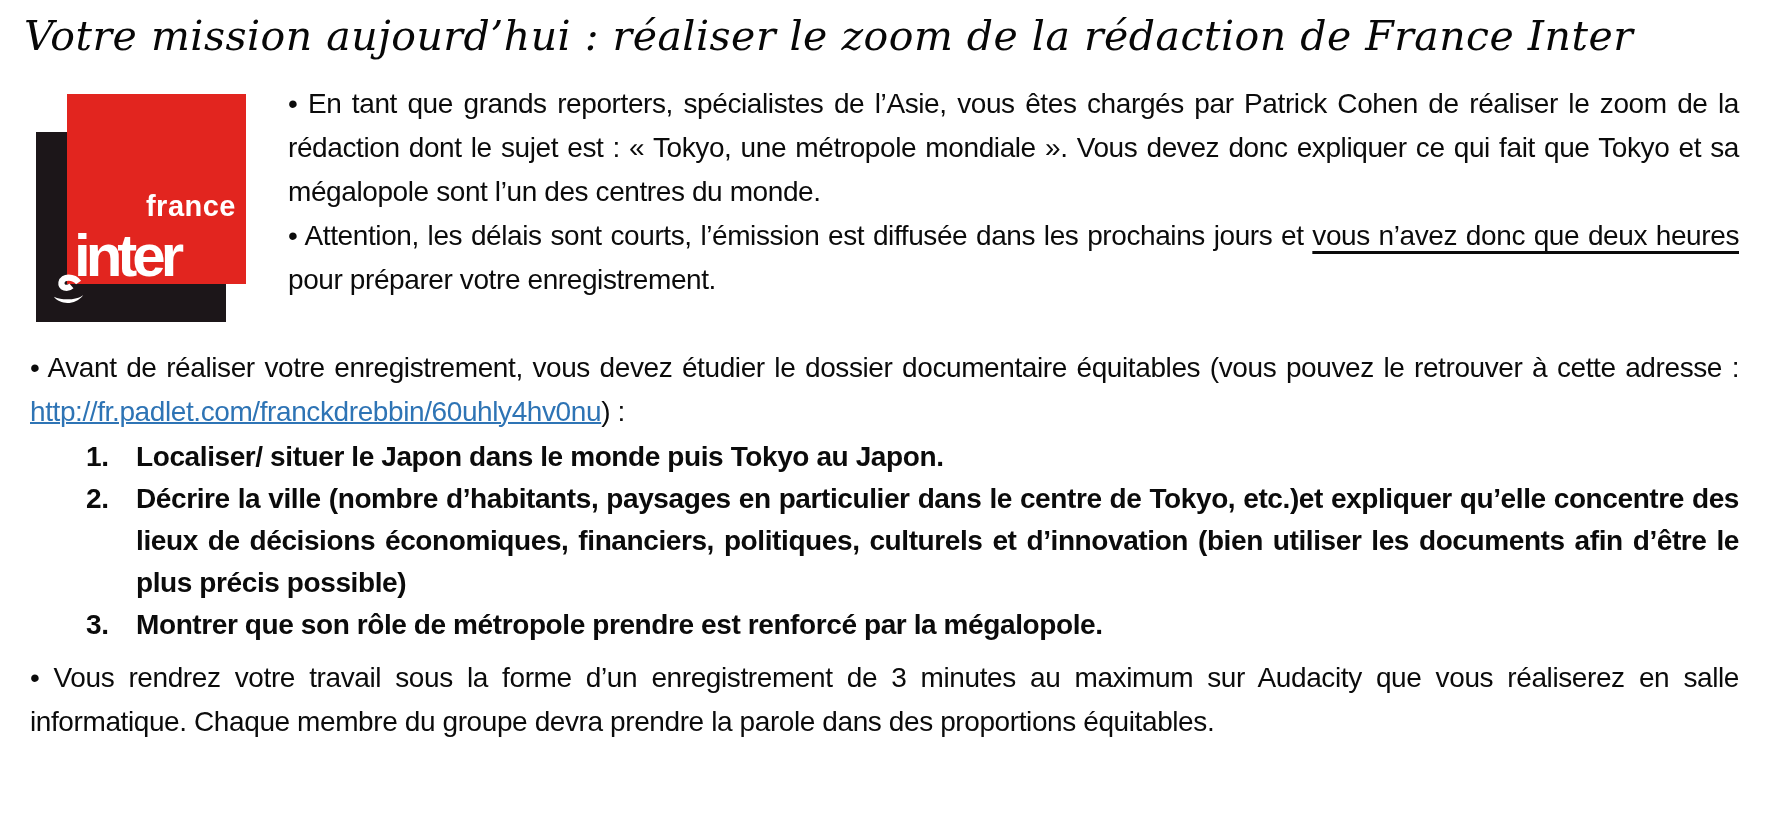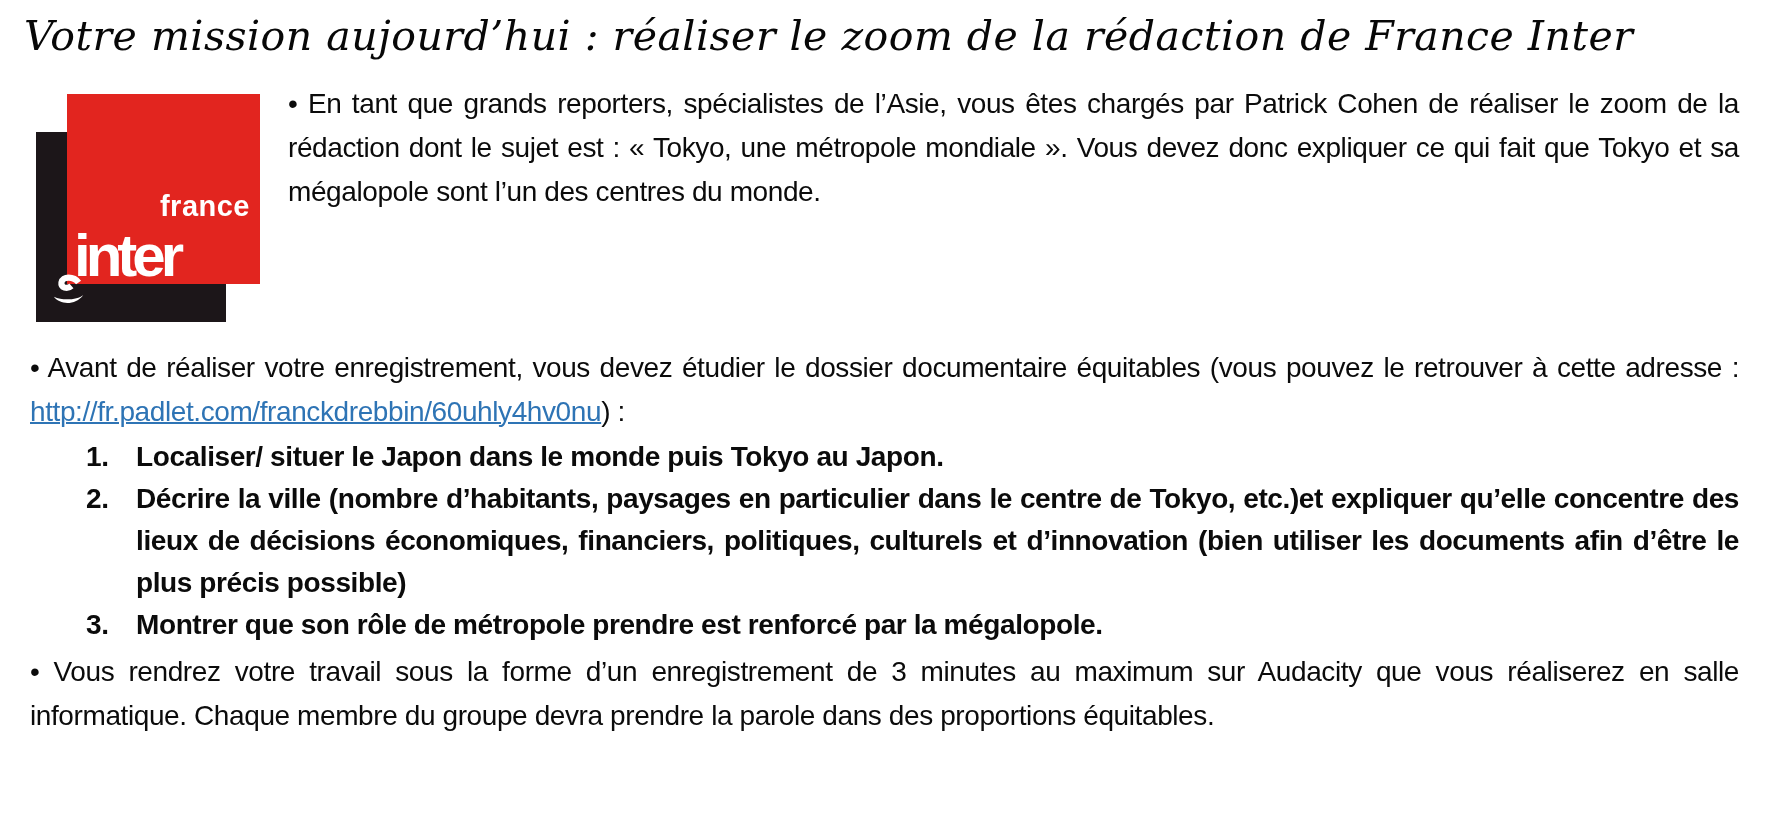--- a/index.html
+++ b/index.html
@@ -56,21 +56,21 @@
     position: relative;
   }
   .logo-black {
     position: absolute;
     left: 0; top: 38px;
     width: 190px; height: 190px;
   }
   .logo-red {
     position: absolute;
     left: 31px; top: 0;
-    width: 193px; height: 190px;
+    width: 179px; height: 190px;
   }
   .logo-france {
     position: absolute;
     right: 10px; top: 98px;
     color: #ffffff;
     font-weight: bold;
     font-size: 29px;
     letter-spacing: 0.5px;
     line-height: 1;
   }
@@ -95,21 +95,21 @@
     list-style: none;
     margin: 2px 0 0 56px;
     padding: 0;
     font-weight: bold;
     line-height: 42px;
   }
   .tasks li { display: flex; }
   .tasks .num { flex: 0 0 50px; }
   .tasks .task-text { flex: 1; text-align: justify; }
 
-  .closing { margin-top: 4px; }
+  .closing { margin-top: 10px; }
 </style>
 </head>
 <body>
 
 <div class="page">
 
   <h1 class="title">Votre mission aujourd’hui : réaliser le zoom de la rédaction de France Inter</h1>
 
   <div class="content">
 
@@ -122,20 +122,21 @@
           <span class="logo-inter">inter</span>
         </div>
         <svg class="logo-arrow" viewBox="0 0 48 40" aria-hidden="true">
           <path d="M33 9 C 28 2, 16 2, 15 9 C 14.2 14.5, 21 16.5, 25.5 12.5" fill="none" stroke="#ffffff" stroke-width="6.5" stroke-linecap="butt"></path>
           <path d="M7 24 C 14 33, 30 33, 38 22 C 32 27, 17 28.5, 7 24 Z" fill="#ffffff"></path>
         </svg>
       </div>
 
       <p class="para"><span>• En tant que grands reporters, spécialistes de l’Asie, vous êtes chargés par Patrick Cohen de réaliser le zoom de la rédaction dont le sujet est : </span><b>« Tokyo, une métropole mondiale »</b><span>. Vous devez donc expliquer ce qui fait que Tokyo et sa mégalopole sont l’un des centres du monde.</span></p>
 
+      <p class="para"><span>• Attention, les délais sont courts, l’émission est diffusée dans les prochains jours et </span><b class="u">vous n’avez donc que deux heures</b><span> pour préparer votre enregistrement.</span></p>
 
     </section>
 
     <p class="para dossier"><span>• Avant de réaliser votre enregistrement, </span><b>vous devez étudier le dossier documentaire équitables </b><span>(vous pouvez le retrouver à cette adresse : </span><a class="link" href="#" style="color: rgb(46, 116, 181);">http://fr.padlet.com/franckdrebbin/60uhly4hv0nu</a><b>) :</b></p>
 
     <ol class="tasks">
       <li>
           <span class="num">1.</span>
           <span class="task-text">Localiser/ situer le Japon dans le monde puis Tokyo au Japon.</span>
         </li>

